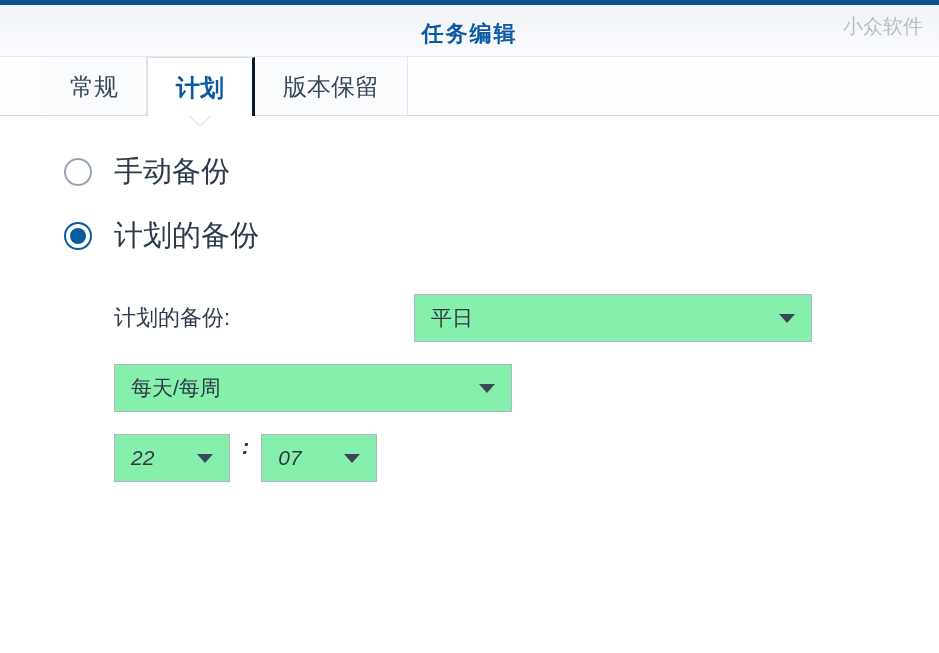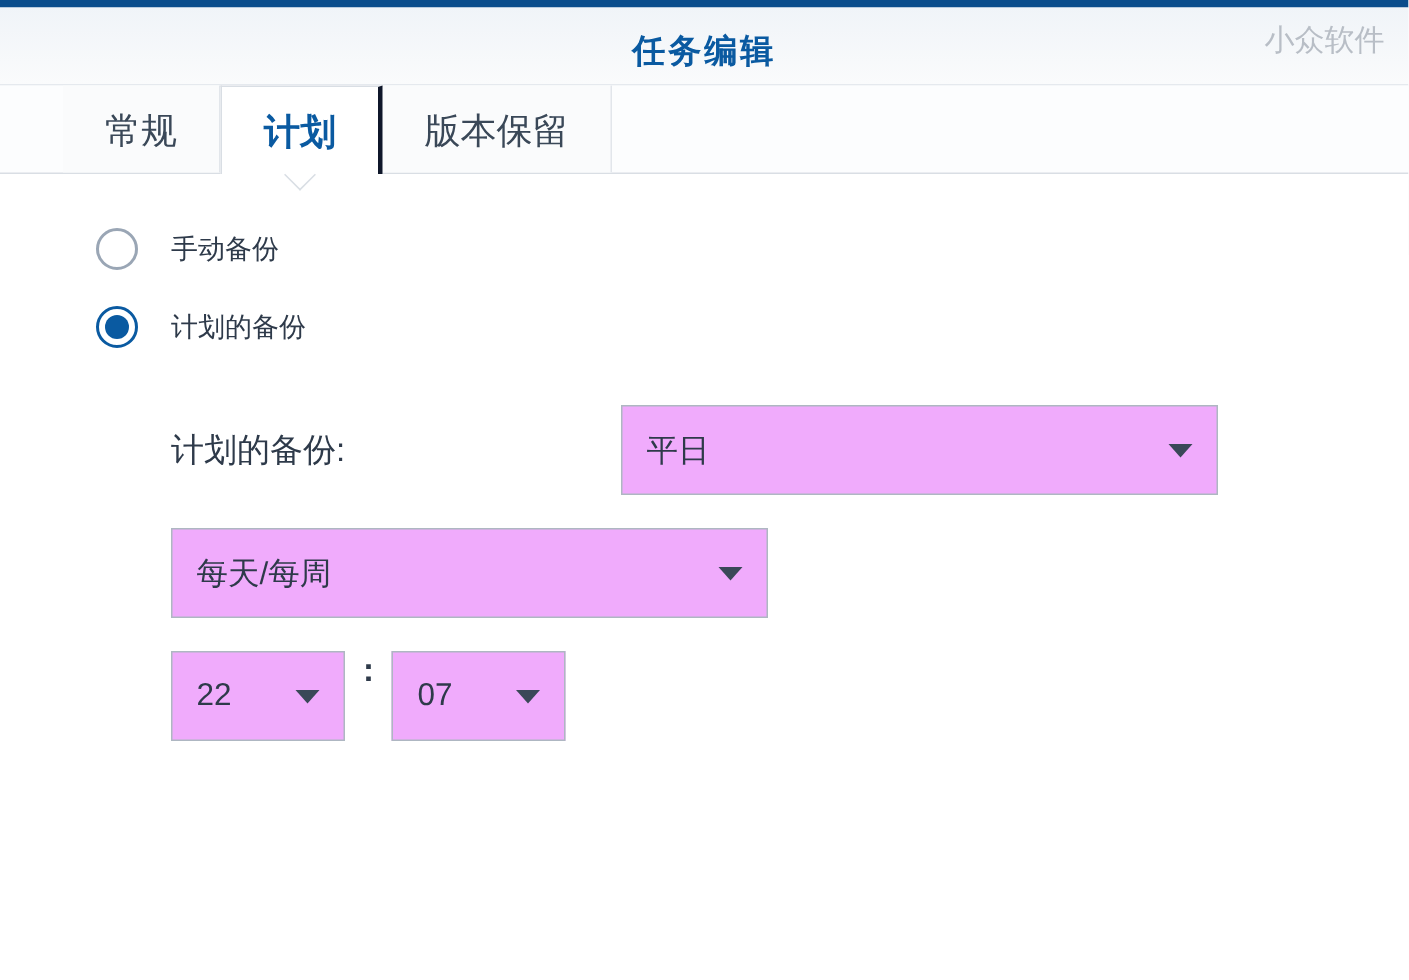--- a/index.html
+++ b/index.html
@@ -104,38 +104,38 @@
     }
     .radio-inner {
       width: 16px;
       height: 16px;
       background: #0a5aa1;
       border-radius: 50%;
       display: none;
     }
     .radio-outer.selected .radio-inner { display: block; }
     .radio-label {
-      font-size: 18px;
+      font-size: 29px;
       color: #2e3a4a;
     }
     .form-row {
       display: flex;
       align-items: center;
       margin-bottom: 22px;
       padding-left: 50px;
     }
     .form-label {
       width: 300px;
       font-size: 22px;
       color: #2e3a4a;
     }
     .select-box {
       border: 1px solid #aeb7c2;
-      background: #f0abfc;
-      height: 60px;
+      background: #86efac;
+      height: 48px;
       display: flex;
       align-items: center;
       justify-content: space-between;
       padding: 0 16px;
       font-size: 21px;
       color: #2e3a4a;
       cursor: pointer;
     }
     .select-wide { width: 398px; }
     .select-narrow { width: 116px; }
@@ -146,21 +146,21 @@
       border-right: 8px solid transparent;
       border-top: 9px solid #3a4858;
       margin-left: 10px;
     }
     .time-sep {
       margin: 0 12px;
       font-size: 22px;
       color: #2e3a4a;
       font-weight: bold;
     }
-    .time-group { display: flex; align-items: flex-start; }
+    .time-group { display: flex; align-items: flex-start; font-style: italic; }
   </style>
 </head>
 <body>
 
 <div class="top-bar"></div>
 
 <div class="header">
   <div class="window-title">任务编辑</div>
   <div class="watermark">小众软件</div>
 </div>

